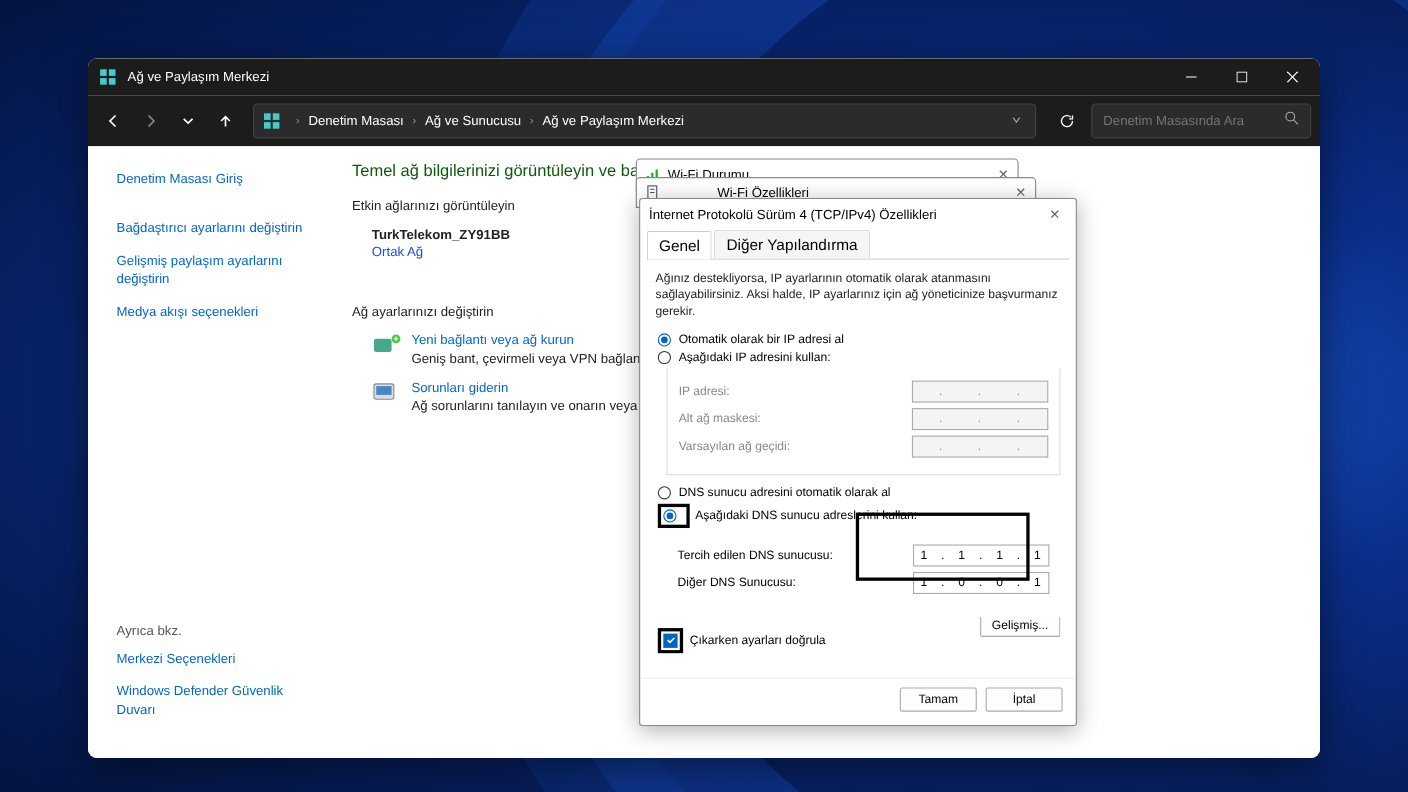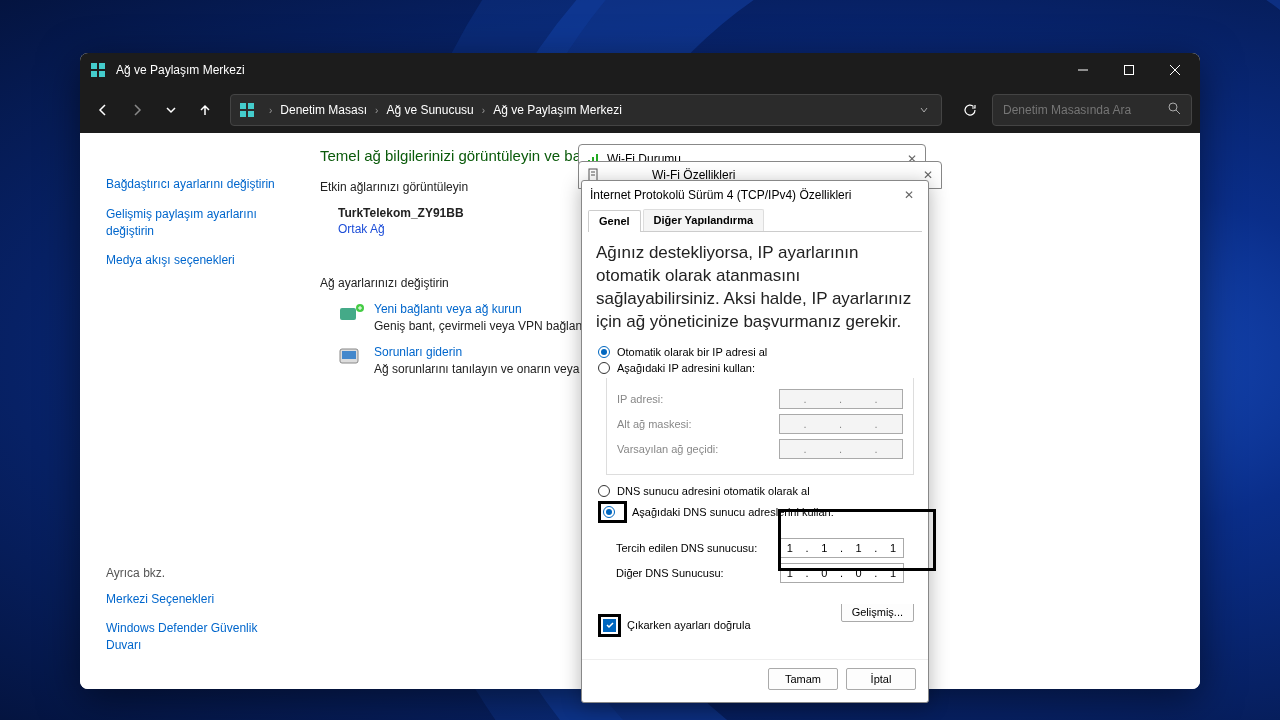--- a/index.html
+++ b/index.html
@@ -53,28 +53,28 @@
   
   
   .wifi-status-dlg { position: absolute; left: 578px; top: 144px; width: 348px; height: 30px; background: #fff; border: 1px solid #888; border-radius: 4px 4px 0 0; display: flex; align-items: center; padding: 0 8px; font-size: 12px; }
   .wifi-status-dlg .icon { width: 14px; height: 12px; margin-right: 6px; }
   .wifi-status-dlg .close { margin-left: auto; color: #666; }
   .wifi-props-dlg { position: absolute; left: 578px; top: 161px; width: 364px; height: 28px; background: #fff; border: 1px solid #888; border-radius: 4px 4px 0 0; display: flex; align-items: center; padding: 0 8px; font-size: 12px; gap: 45px; }
   .wifi-props-dlg .icon { width: 12px; height: 14px; margin-right: 8px; color: #555;}
   .wifi-props-dlg .close { margin-left: auto; color: #666; }
   
   
-  .ipv4-dlg { position: absolute; left: 581px; top: 180px; width: 348px; background: #fff; border: 1px solid #888; border-radius: 3px; box-shadow: 0 4px 20px rgba(0,0,0,0.3); font-size: 11px; }
+  .ipv4-dlg { position: absolute; left: 581px; top: 180px; width: 398px; background: #fff; border: 1px solid #888; border-radius: 3px; box-shadow: 0 4px 20px rgba(0,0,0,0.3); font-size: 11px; }
   .ipv4-title { height: 28px; display: flex; align-items: center; padding: 0 8px; font-size: 12px; }
   .ipv4-title .close { margin-left: auto; color: #666; width: 22px; text-align: center; }
   .tabs { display: flex; border-bottom: 1px solid #ccc; margin: 0 6px; }
-  .tab { padding: 4px 10px 5px; font-size: 11px; border: 1px solid #ccc; border-bottom: none; margin-right: 2px; background: #fff; position: relative; top: 1px; border-radius: 2px 2px 0 0; font-weight: bold;}
+  .tab { padding: 4px 10px 5px; font-size: 14px; border: 1px solid #ccc; border-bottom: none; margin-right: 2px; background: #fff; position: relative; top: 1px; border-radius: 2px 2px 0 0;}
   .tab.inactive { background: #f5f5f5; border-color: #ddd; top:0; }
   .tab-body { padding: 10px 14px 14px; }
-  .help-text { font-size: 17px; color: #222; line-height: 1.35; margin-bottom: 12px; }
+  .help-text { font-size: 11px; color: #222; line-height: 1.35; margin-bottom: 12px; }
   .radio-row { display: flex; align-items: center; margin: 4px 0 4px 2px; }
   .radio { width: 12px; height: 12px; border: 1px solid #333; border-radius: 50%; margin-right: 7px; display: flex; align-items: center; justify-content: center; flex-shrink:0;}
   .radio.sel::after { content: ''; width: 6px; height: 6px; background: #0067c0; border-radius: 50%; }
   .radio.sel { border-color: #0067c0; }
   .ip-group { border: 1px solid #ddd; border-top: none; margin: 0 0 10px 10px; padding: 6px 10px 10px; }
   .ip-row { display: flex; align-items: center; margin: 5px 0; }
   .ip-label { flex: 1; color: #888; font-size: 11px; }
   .ip-label.enabled { color: #000; }
   .ip-field { width: 124px; height: 20px; border: 1px solid #aaa; background: #f4f4f4; display: flex; align-items: center; justify-content: space-around; font-size: 11px; font-family: monospace; letter-spacing: 1px; color: #888;}
   .ip-field.enabled { background: #fff; color: #000; }
@@ -175,20 +175,21 @@
       <input class="search-input" placeholder="Denetim Masasında Ara" style="">
       <span class="search-icon"><svg width="13" height="13" viewBox="0 0 13 13">
             <circle cx="5" cy="5" r="4" fill="none" stroke="#aaa"></circle>
             <line x1="8" y1="8" x2="12" y2="12" stroke="#aaa"></line>
           </svg></span>
     </div>
   </div>
 
   <div class="content">
     <div class="sidebar">
+      <div class="side-link">Denetim Masası Giriş</div>
       <div style="height:22px"></div>
       <div class="side-link">Bağdaştırıcı ayarlarını değiştirin</div>
       <div class="side-link">Gelişmiş paylaşım ayarlarını değiştirin</div>
       <div class="side-link">Medya akışı seçenekleri</div>
       <div class="side-spacer"></div>
       <div class="side-label">Ayrıca bkz.</div>
       <div class="side-link">Merkezi Seçenekleri</div>
       <div class="side-link">Windows Defender Güvenlik Duvarı</div>
       <div style="height:18px"></div>
     </div>

